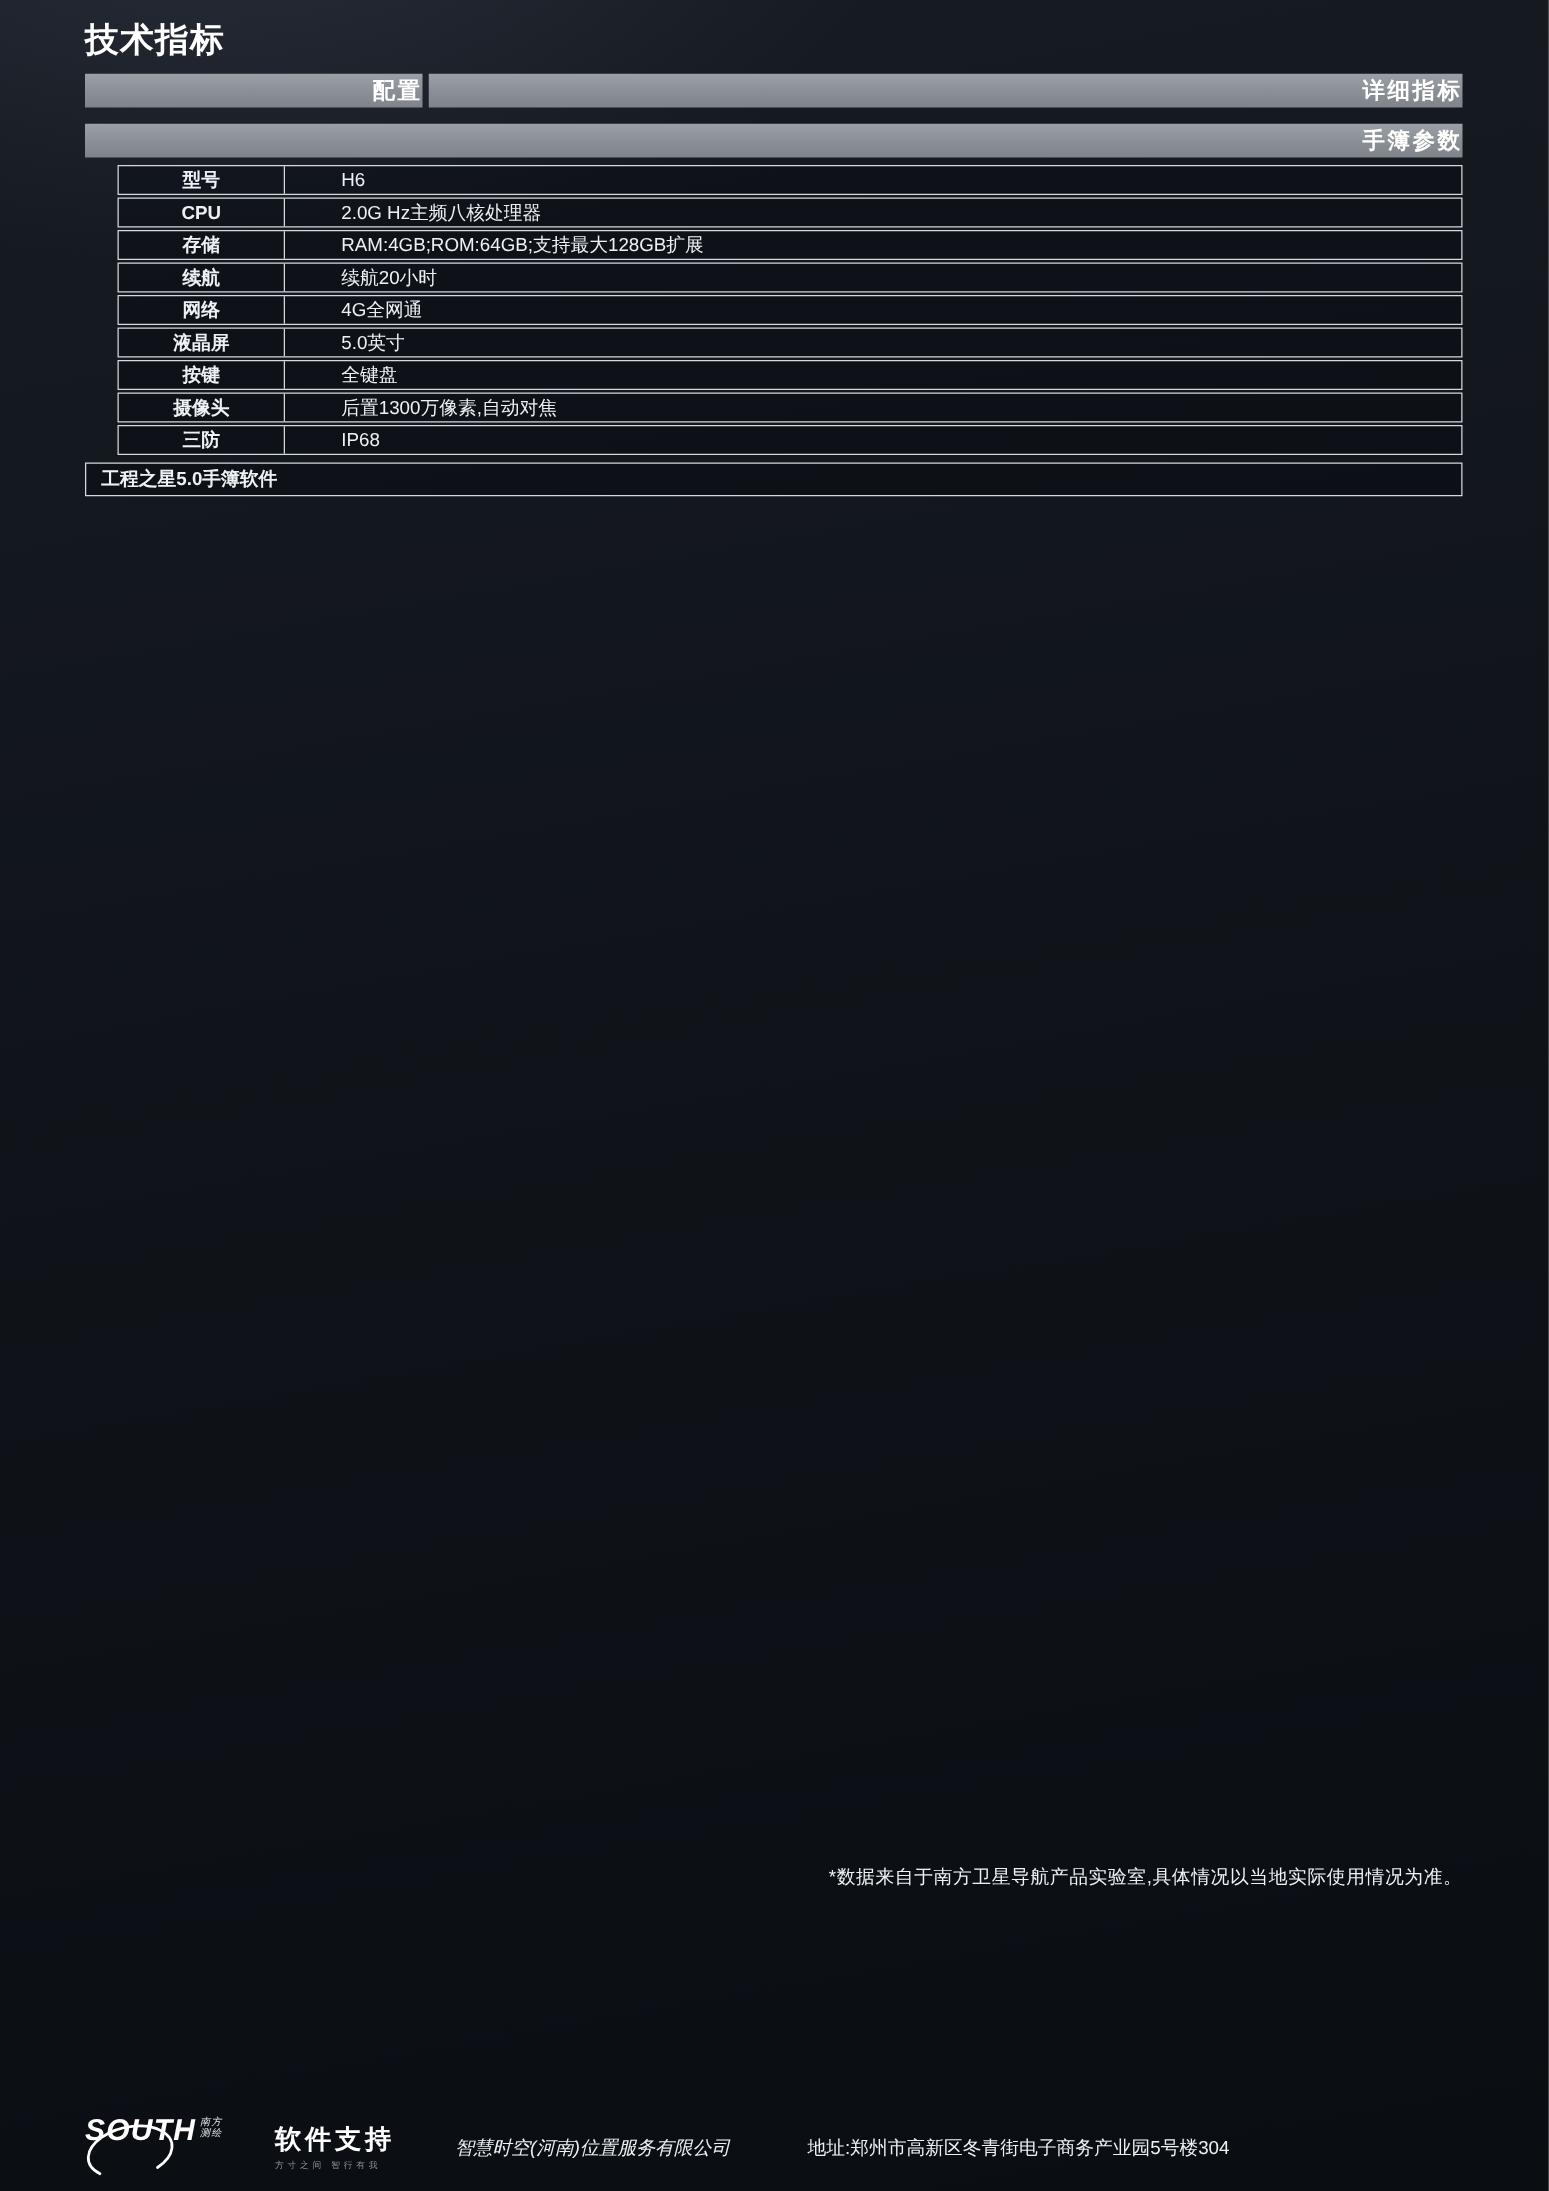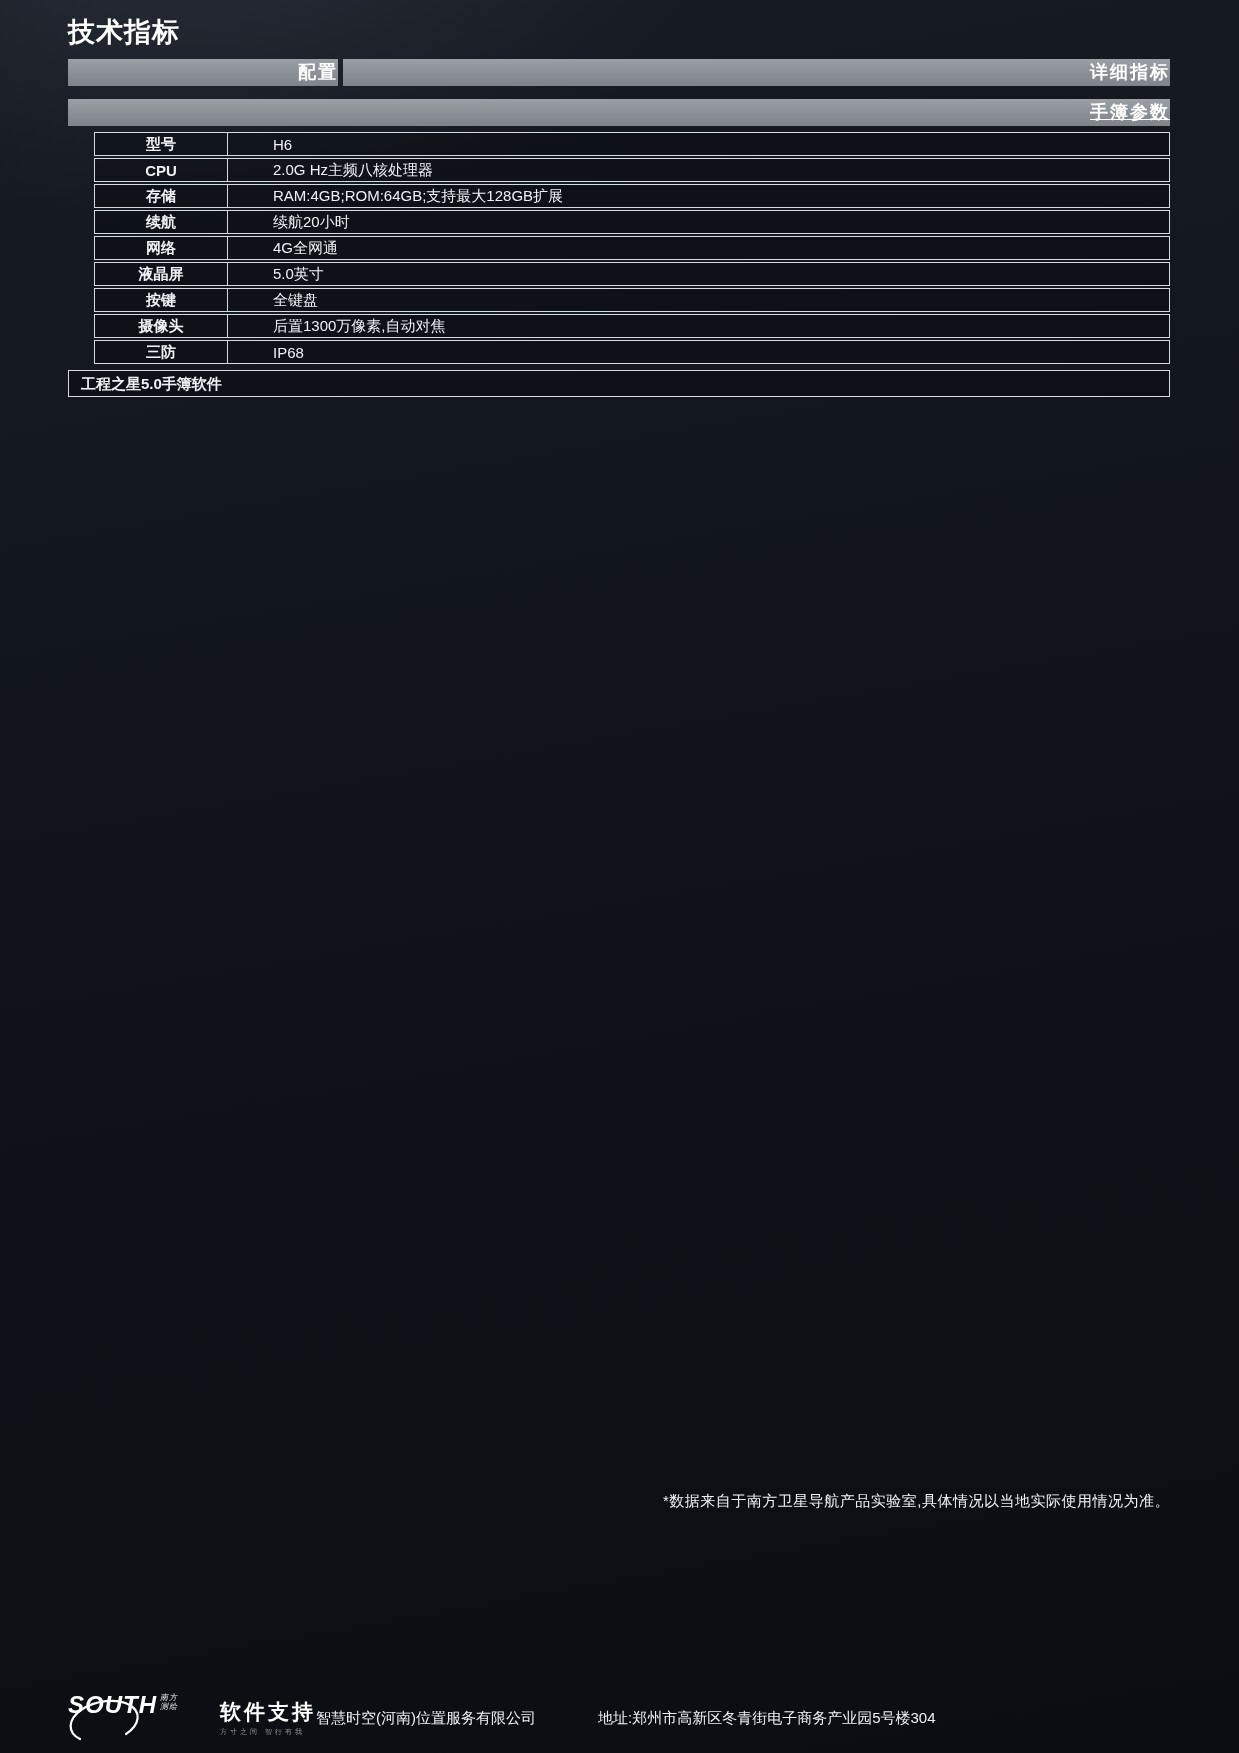--- a/index.html
+++ b/index.html
@@ -19,21 +19,21 @@
   }
   
   .hdr-row{display:flex;gap:5px;margin-top:9px;}
   .bar{
     background:linear-gradient(180deg,#9ba0a6 0%,#8a8f95 55%,#7e848a 100%);
     color:#ffffff;font-size:18px;font-weight:bold;letter-spacing:2px;
     height:27px;line-height:27px;text-align:right;
   }
   .hdr-config{width:270px;}
   .hdr-detail{flex:1;}
-  .full-bar{margin-top:7px;text-decoration:underline;}
+  .full-bar{margin-top:7px;}
   
   table.spec{
     width:1102px;margin-top:6px;border-collapse:collapse;table-layout:fixed;
     border:2px solid #dde2e7;background:rgba(4,7,11,0.35);
   }
   
   .hrows{margin-top:6px;display:flex;flex-direction:column;gap:2px;padding-left:26px;}
   .hrow{
     display:flex;border:1.5px solid #d5dade;background:rgba(4,7,11,0.35);
     height:22px;align-items:center;font-size:15px;
@@ -55,21 +55,21 @@
     display:flex;align-items:center;
   }
   .south-logo{position:relative;display:flex;height:50px;font-style:italic;}
   .south-arc{position:absolute;left:-8px;top:1px;width:86px;height:48px;pointer-events:none;}
   .south-text{font-size:24px;font-weight:800;letter-spacing:1px;color:#fff;line-height:1;}
   .south-sub{display:flex;flex-direction:column;margin-left:3px;}
   .south-sub span{font-size:8px;line-height:9px;color:#e8ebee;letter-spacing:1px;}
   .brand-logo{display:flex;flex-direction:column;margin-left:42px;}
   .brand-name{font-size:21px;font-weight:800;color:#fff;letter-spacing:3px;line-height:24px;}
   .brand-tagline{font-size:7px;color:#8d939a;letter-spacing:3px;margin-top:3px;}
-  .company{font-size:15px;color:#eef1f4;}
+  .company{font-size:15px;margin-left:48px;color:#eef1f4;font-style:italic;}
   .address{font-size:15px;margin-left:62px;color:#eef1f4;}
 </style>
 </head>
 <body>
 
 <div class="page">
 
   <h1 class="title">技术指标</h1>
 
   <div class="hdr-row">

